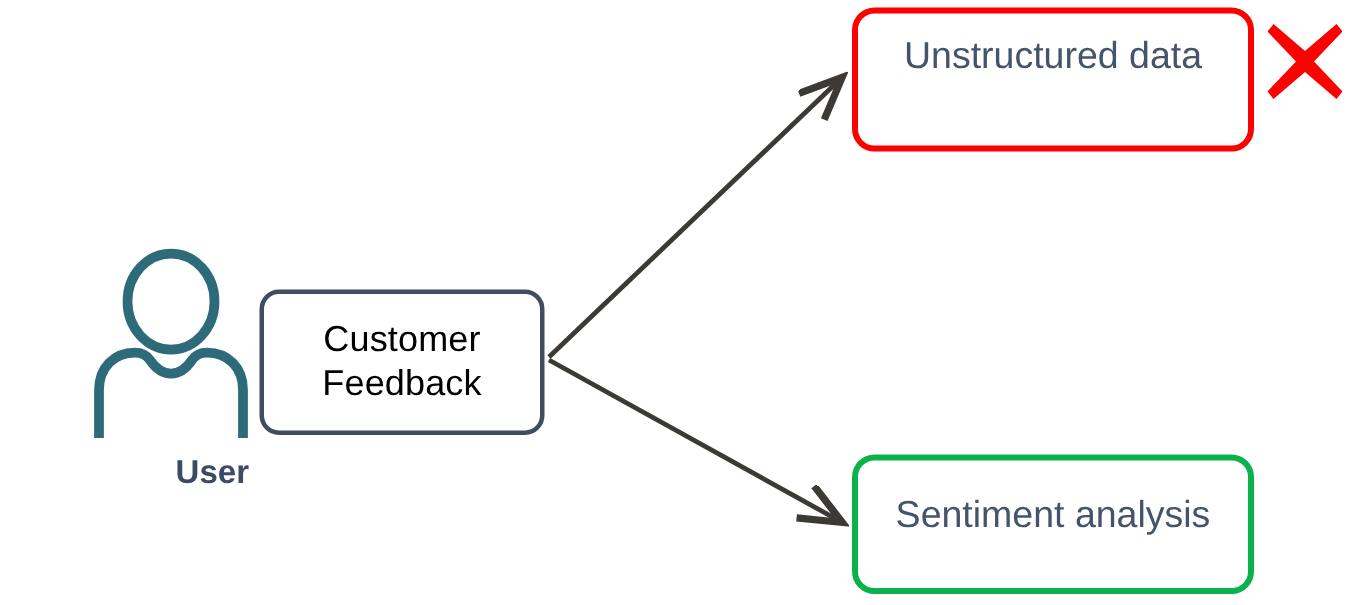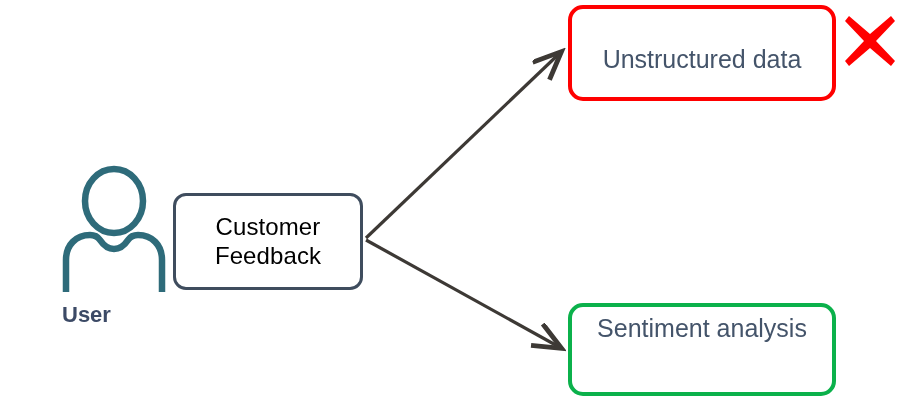--- a/index.html
+++ b/index.html
@@ -54,37 +54,37 @@
     letter-spacing: .1px;
   }
 
   #box-unstructured-data {
     left: 568px;
     top: 5px;
     width: 268px;
     height: 96px;
     border: 4px solid #ff0000;
     border-radius: 15px;
-    align-items: center;
+    align-items: flex-start;
     padding-top: 14px;
   }
   #box-unstructured-data .node-label {
     color: #44546a;
     font-size: 25px;
   }
 
   #box-sentiment-analysis {
     left: 568px;
     top: 303px;
     width: 268px;
     height: 93px;
     border: 4px solid #0bb14b;
     border-radius: 15px;
     align-items: flex-start;
-    padding-top: 7px;
+    padding-top: 22px;
   }
   #box-sentiment-analysis .node-label {
     color: #44546a;
     font-size: 25px;
   }
 
   
   #actor-user {
     position: absolute;
     left: 62px;
@@ -97,21 +97,21 @@
     left: 0;
     top: 0;
     width: 104px;
     height: 132px;
   }
   #actor-user .user-caption {
     position: absolute;
     left: 0;
     top: 140px;
     width: 104px;
-    text-align: left;
+    text-align: right;
     color: #3c4a66;
     font-size: 22px;
     font-weight: 700;
   }
 
   
   #mark-cross {
     position: absolute;
     left: 845px;
     top: 16px;

